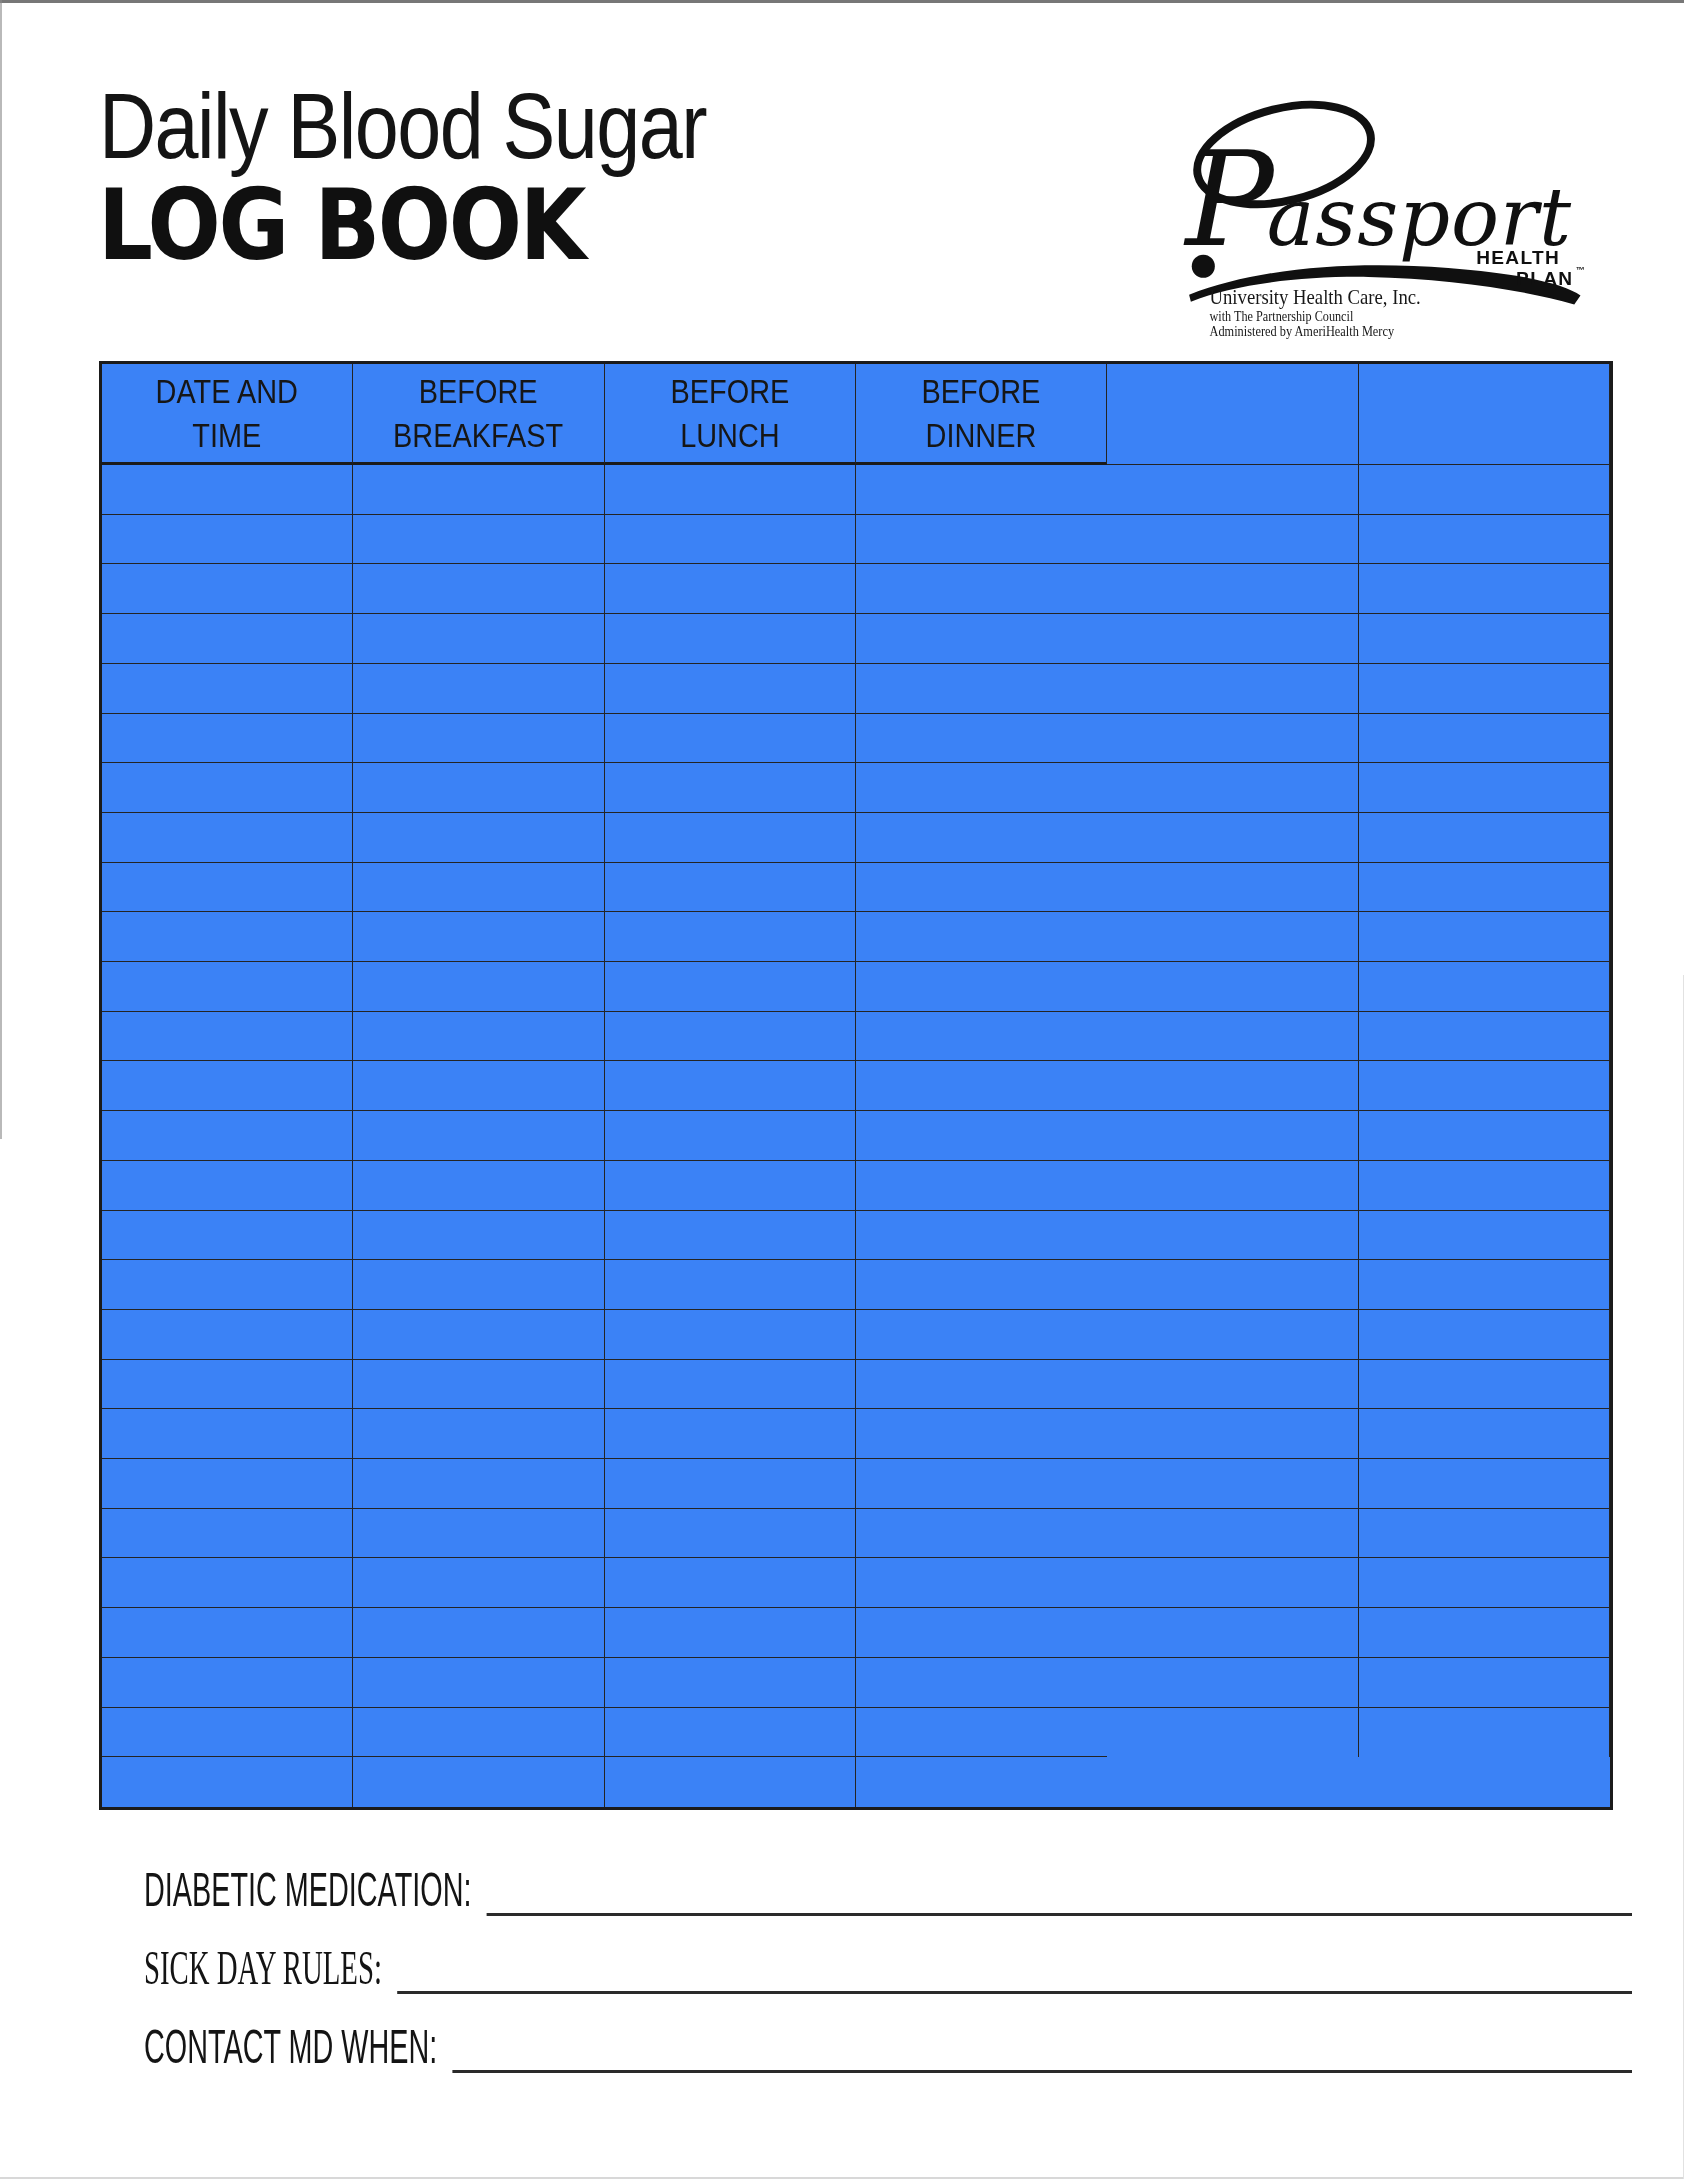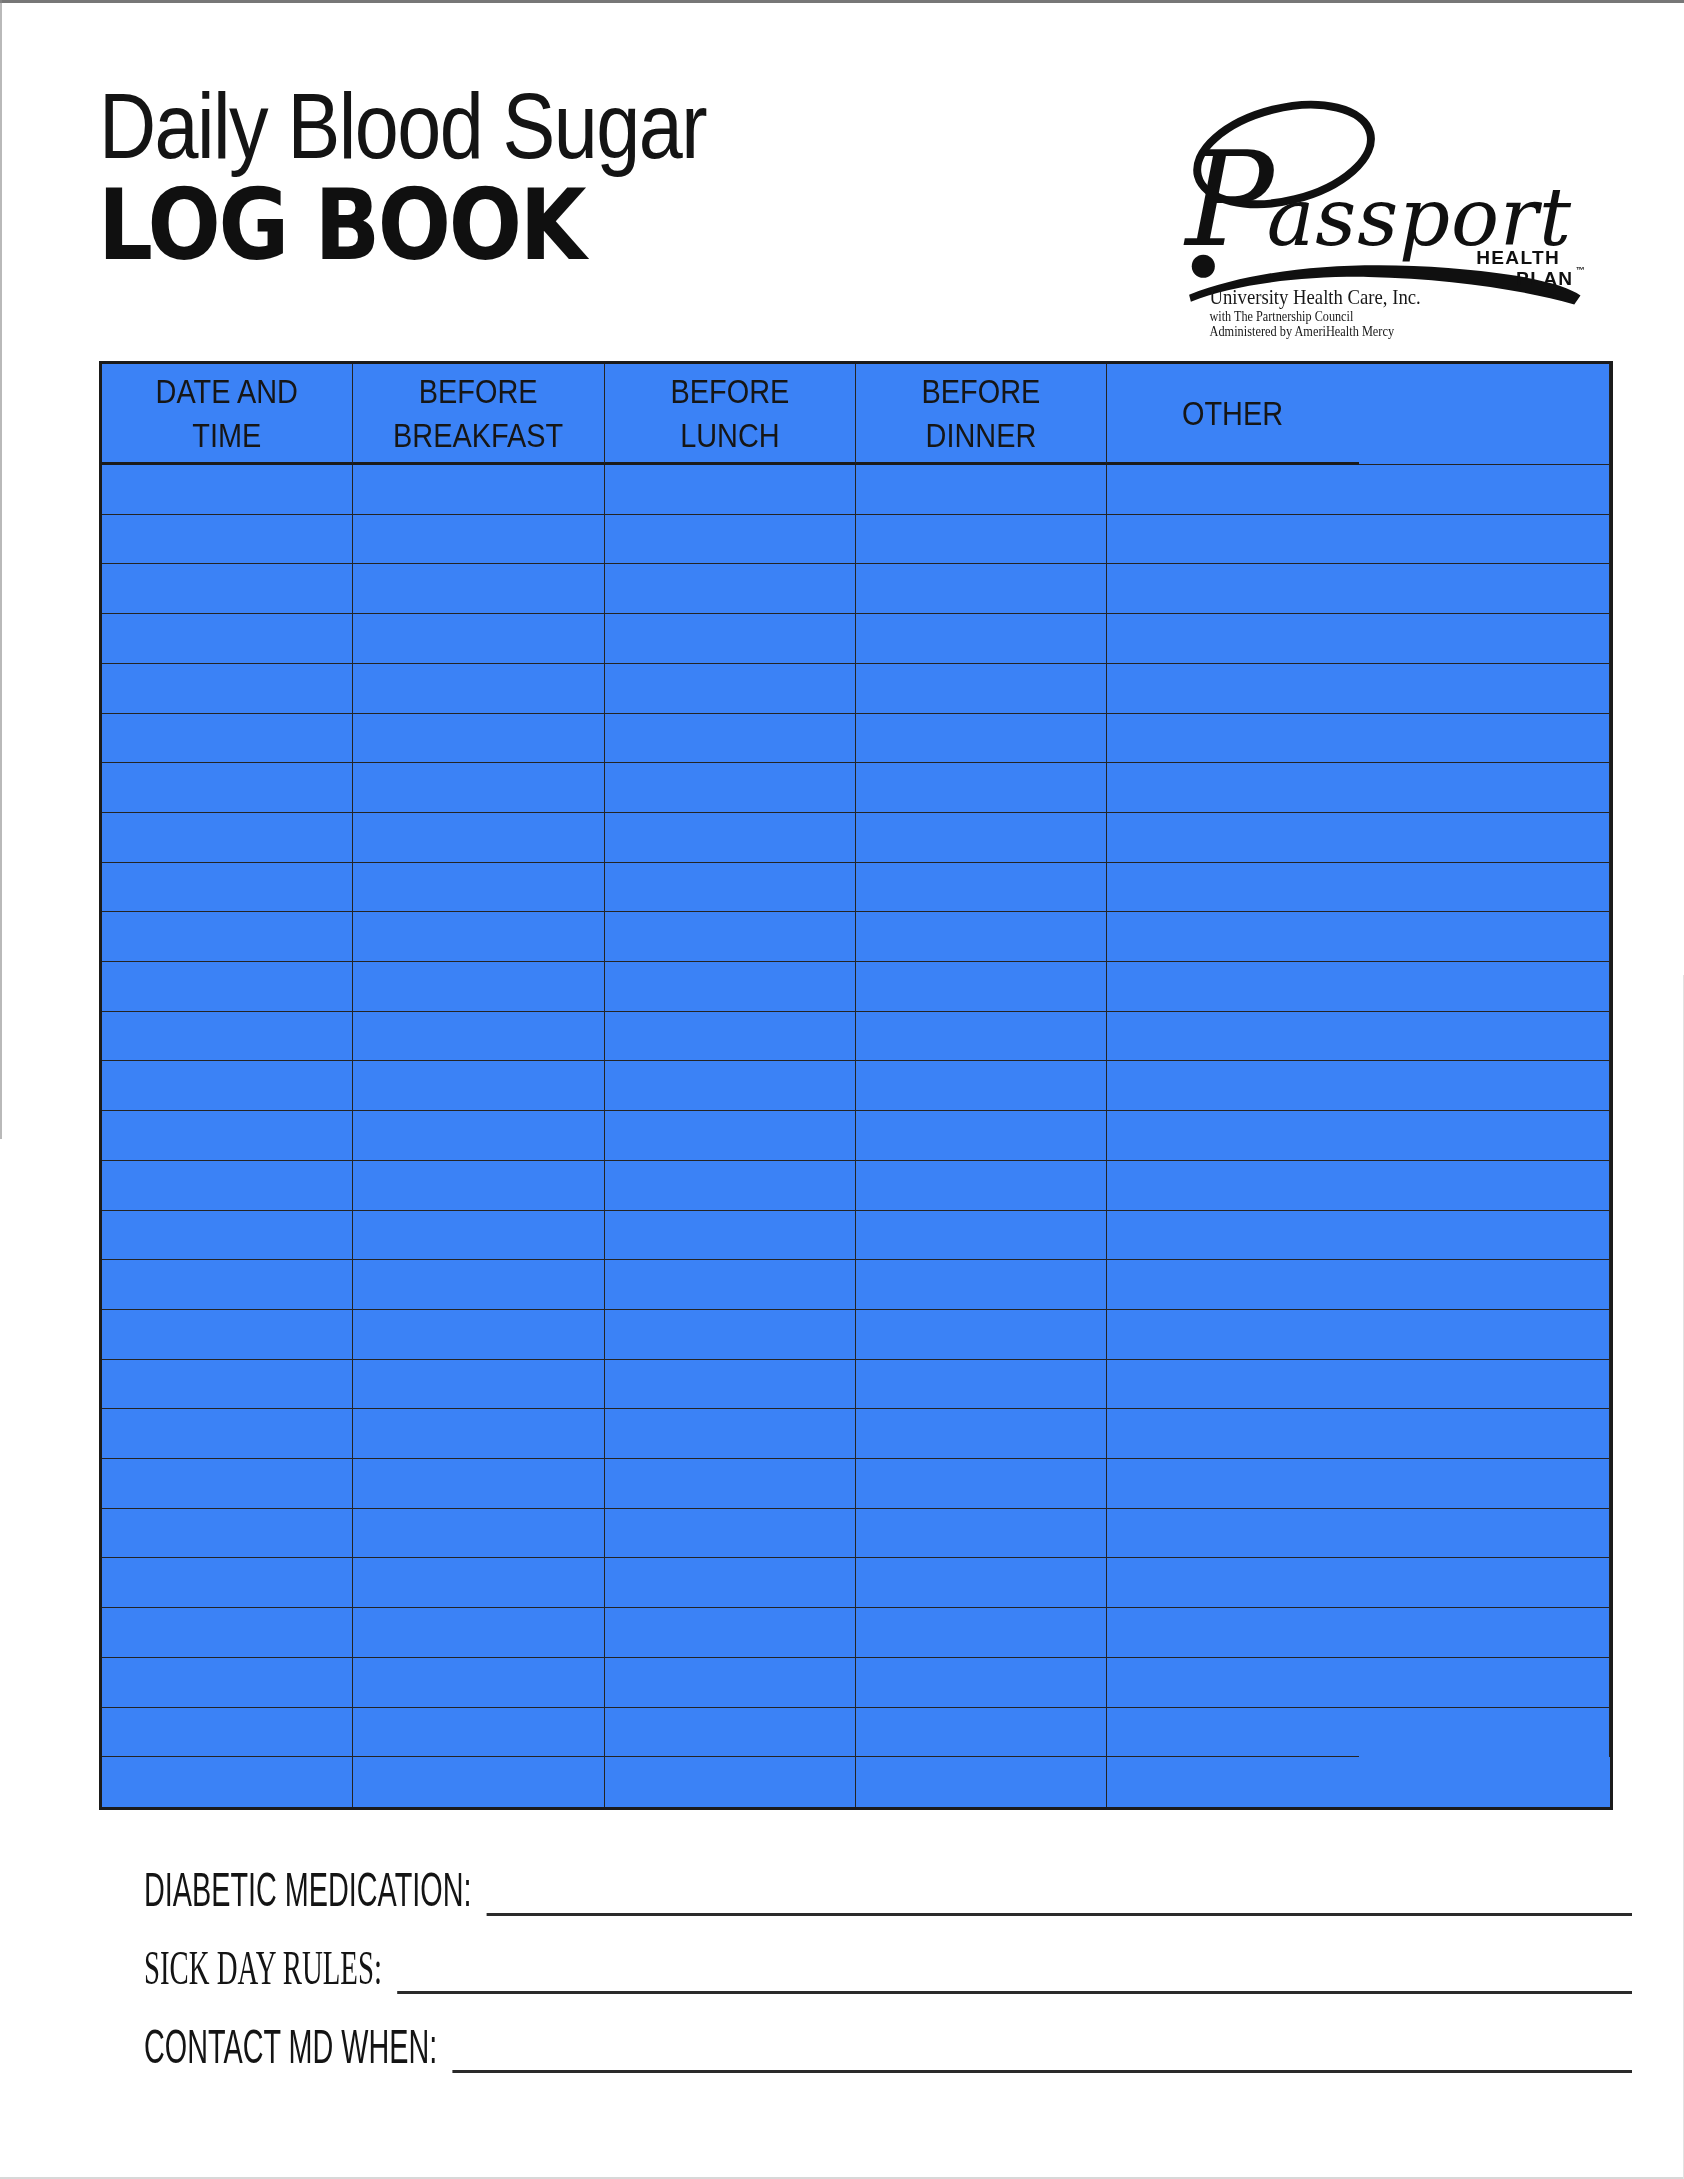--- a/index.html
+++ b/index.html
@@ -134,25 +134,20 @@
           <div>BEFORE</div>
           <div>LUNCH</div>
         </div>
       </div>
       <div class="hcell">
         <div class="hlabel">
           <div>BEFORE</div>
           <div>DINNER</div>
         </div>
       </div>
-      <div class="hcell last-col">
-        <div class="hlabel">
-          <div>OTHER</div>
-        </div>
-      </div>
       <div class="tcell"></div>
       <div class="tcell"></div>
       <div class="tcell"></div>
       <div class="tcell"></div>
       <div class="tcell"></div>
       <div class="tcell last-col"></div>
       <div class="tcell"></div>
       <div class="tcell"></div>
       <div class="tcell"></div>
       <div class="tcell"></div>

